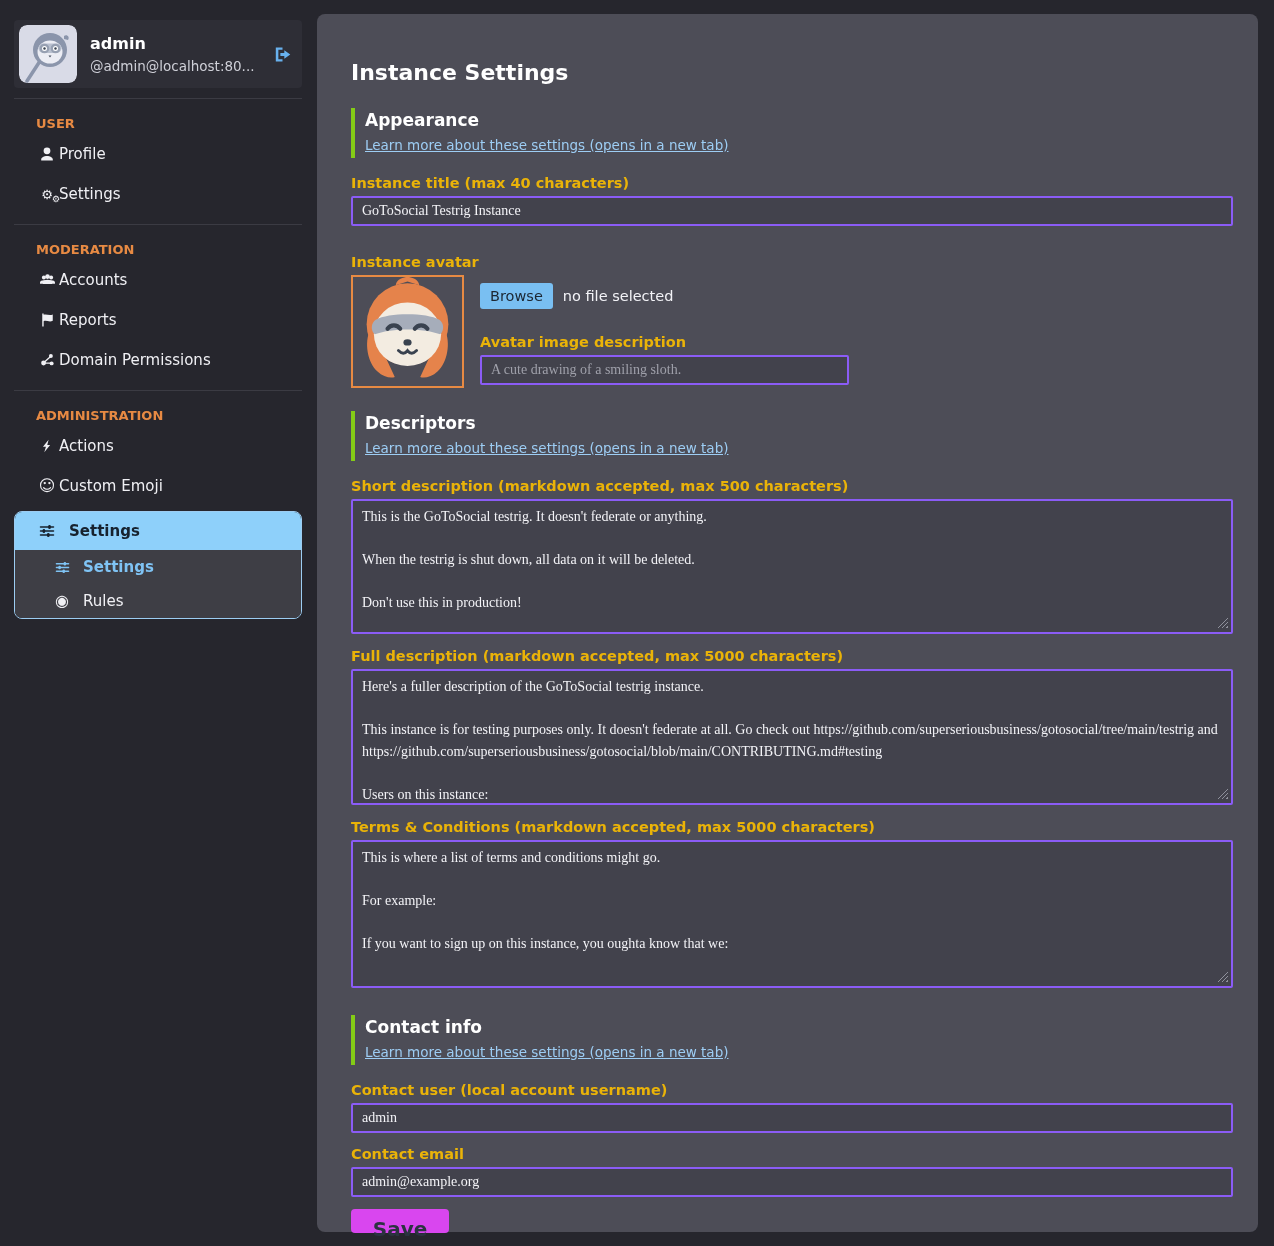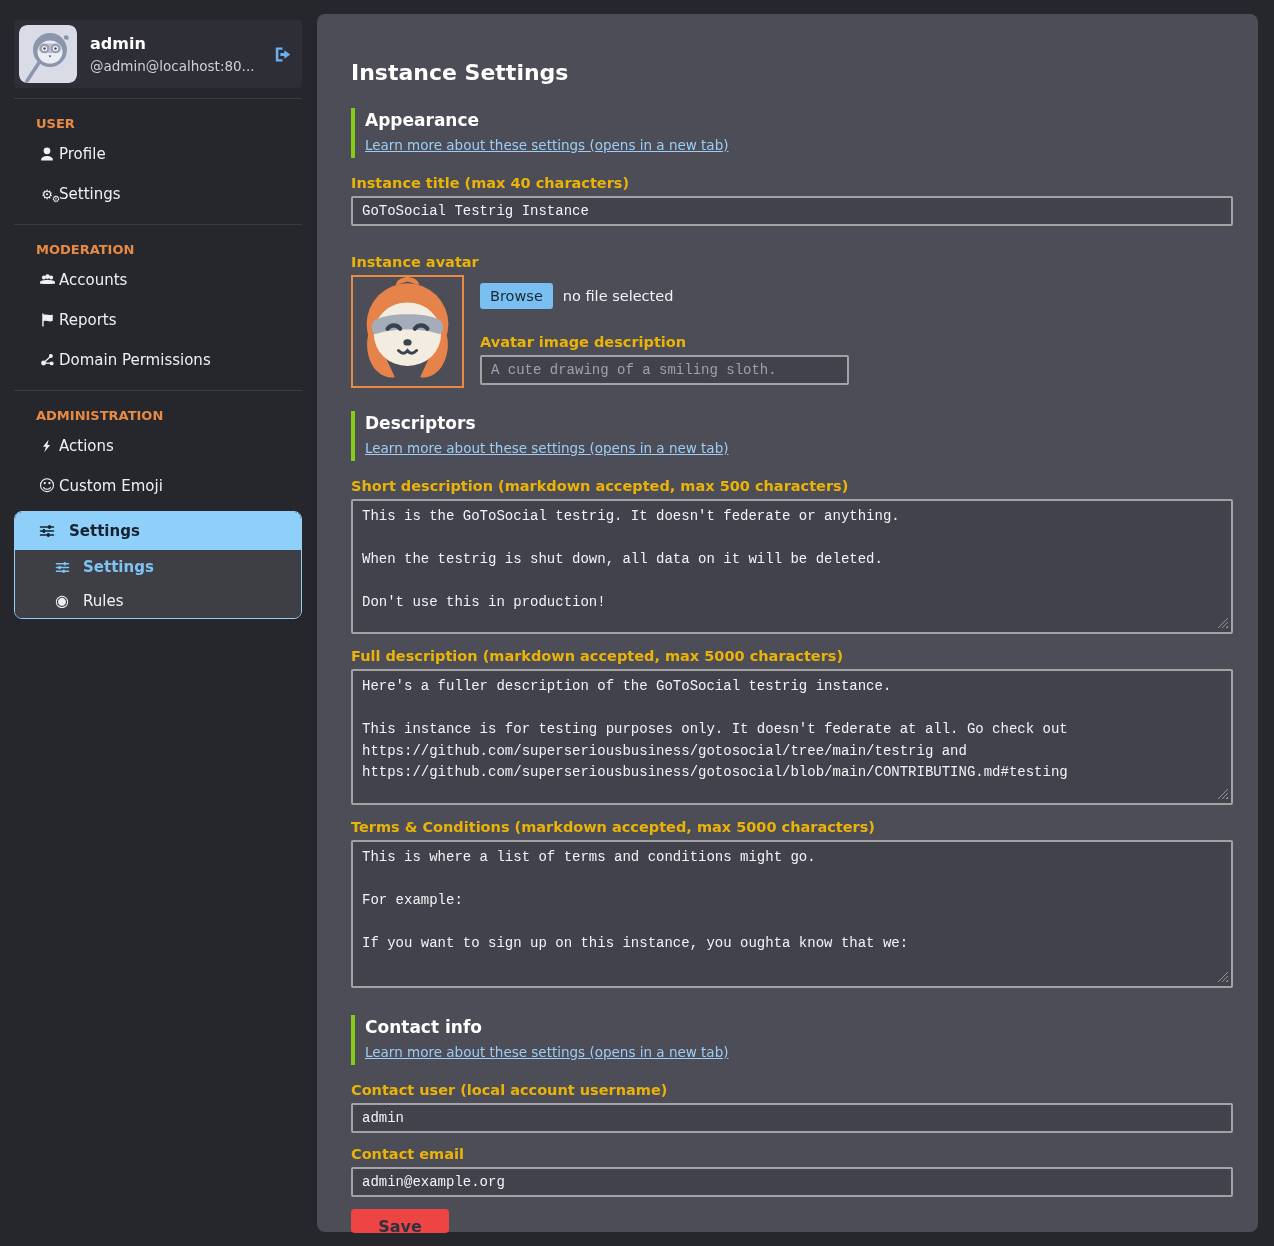--- a/index.html
+++ b/index.html
@@ -36,22 +36,22 @@
   .sub-item.active{color:#7fc3f4;font-weight:bold;}
 
   
   .main{position:absolute;left:317px;top:14px;width:941px;height:1218px;background:#4d4d57;
         border-radius:8px;box-sizing:border-box;padding:46px 25px 28px 34px;}
   h1{font-size:22px;font-weight:bold;color:#ffffff;margin:0 0 23px;}
   .section-header{border-left:4px solid #84cc16;padding:2px 0 4px 10px;margin:23px 0 14px;}
   .section-header h2{font-size:17px;font-weight:bold;margin:0 0 5px;color:#ffffff;}
   .section-header a{color:#9dcdf4;font-size:13.5px;text-decoration:underline;}
   .field-label{display:block;font-weight:bold;font-size:14.5px;margin:17px 0 5px;color:#eab308;}
-  .text{display:block;width:100%;box-sizing:border-box;background:#42424c;border:2px solid #a3a3a3;
-        border-radius:2px;color:#f3f3f7;font-size:14px;font-family:Liberation Mono, monospace;}
+  .text{display:block;width:100%;box-sizing:border-box;background:#42424c;border:2px solid #8b5cf6;
+        border-radius:2px;color:#f3f3f7;font-size:14px;font-family:Liberation Serif, serif;}
   input.text{height:30px;padding:0 9px;}
   input.text::placeholder{color:#9fa0aa;opacity:1;}
   textarea.text{padding:5px 9px;line-height:21.5px;resize:none;overflow:hidden;}
   .ta-wrap{position:relative;}
   .ta-wrap::after{content:"";position:absolute;right:5px;bottom:6px;width:11px;height:11px;
         pointer-events:none;
         background:repeating-linear-gradient(135deg,transparent 0 2px,#8f919c 2px 3px);
         clip-path:polygon(100% 0,100% 100%,0 100%);}
   .ta-short{height:135px;}
   .ta-full{height:136px;}
@@ -61,21 +61,21 @@
   .instance-avatar{width:113px;height:113px;border:2px solid #e78a43;box-sizing:border-box;
                    flex:none;display:block;cursor:pointer;}
   .avatar-col{margin-left:16px;flex:1;}
   .browse-row{display:flex;align-items:center;gap:10px;margin-top:8px;}
   .browse-btn{background:#79bff2;color:#1c2733;border:none;border-radius:3px;
               padding:5px 10px;font-size:14.5px;font-family:inherit;cursor:pointer;}
   .no-file{font-size:14.5px;color:#f3f3f7;}
   .avatar-col .field-label{margin-top:25px;}
   .avatar-desc{width:369px;}
 
-  .save-btn{display:block;background:#ef4444;color:#2b3340;font-weight:bold;font-size:16px;
+  .save-btn{display:block;background:#d946ef;color:#2b3340;font-weight:bold;font-size:20px;
             border:none;border-radius:4px;padding:8px 0;width:98px;height:24px;margin-top:12px;
             font-family:inherit;cursor:pointer;}
 </style>
 </head>
 <body>
 
 <div class="page">
 
   <aside class="sidebar">
 

